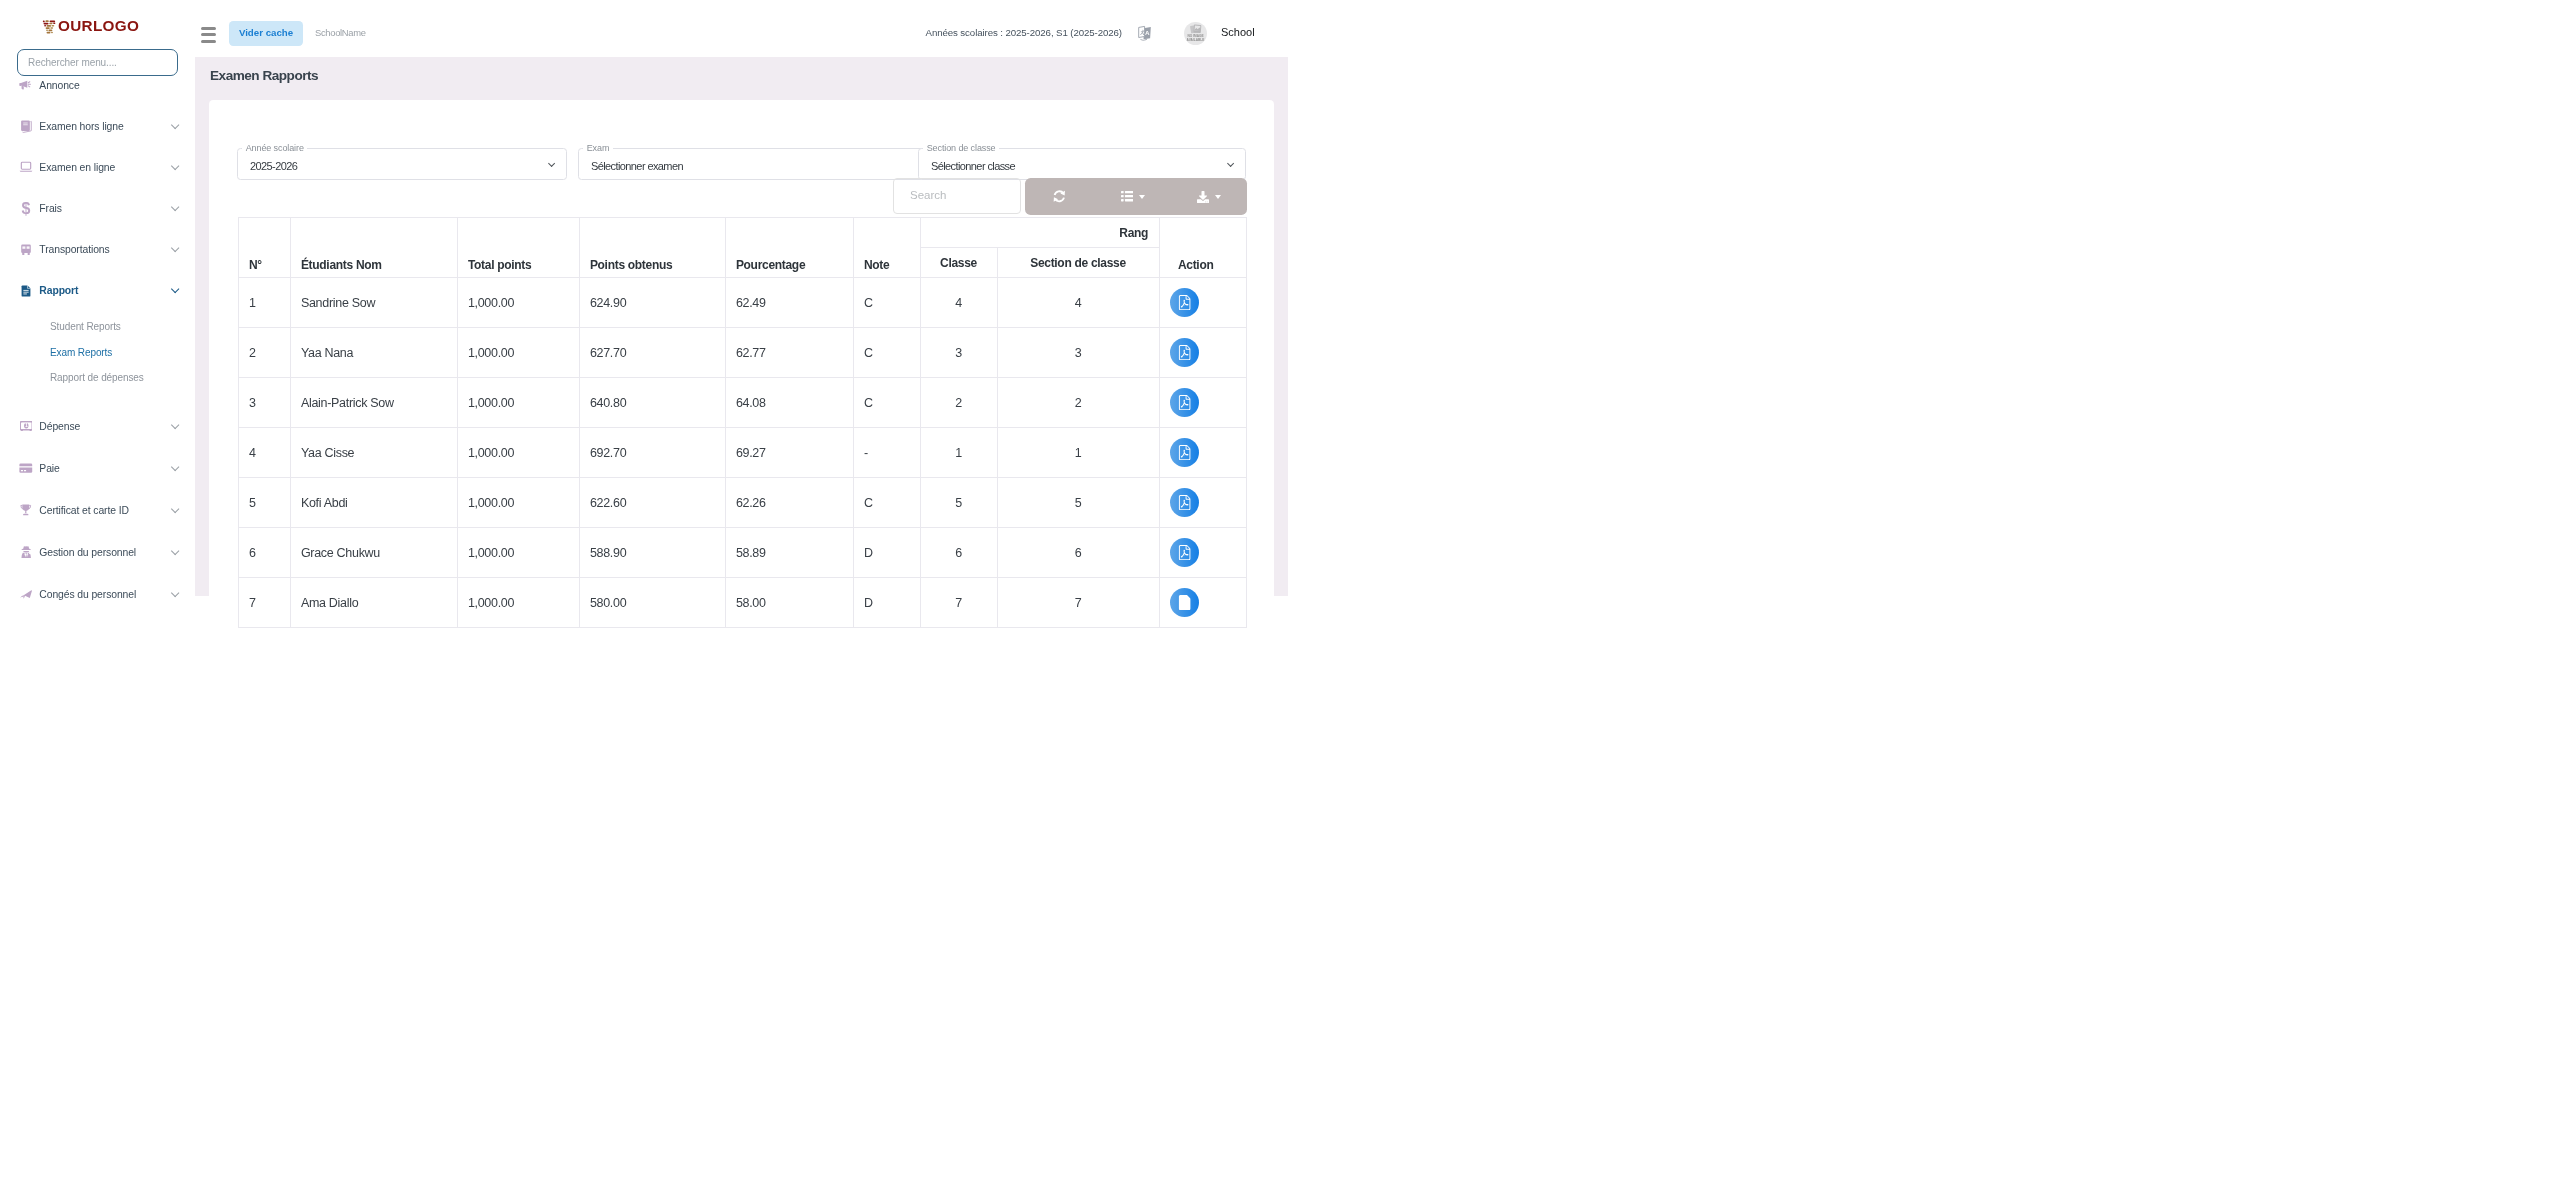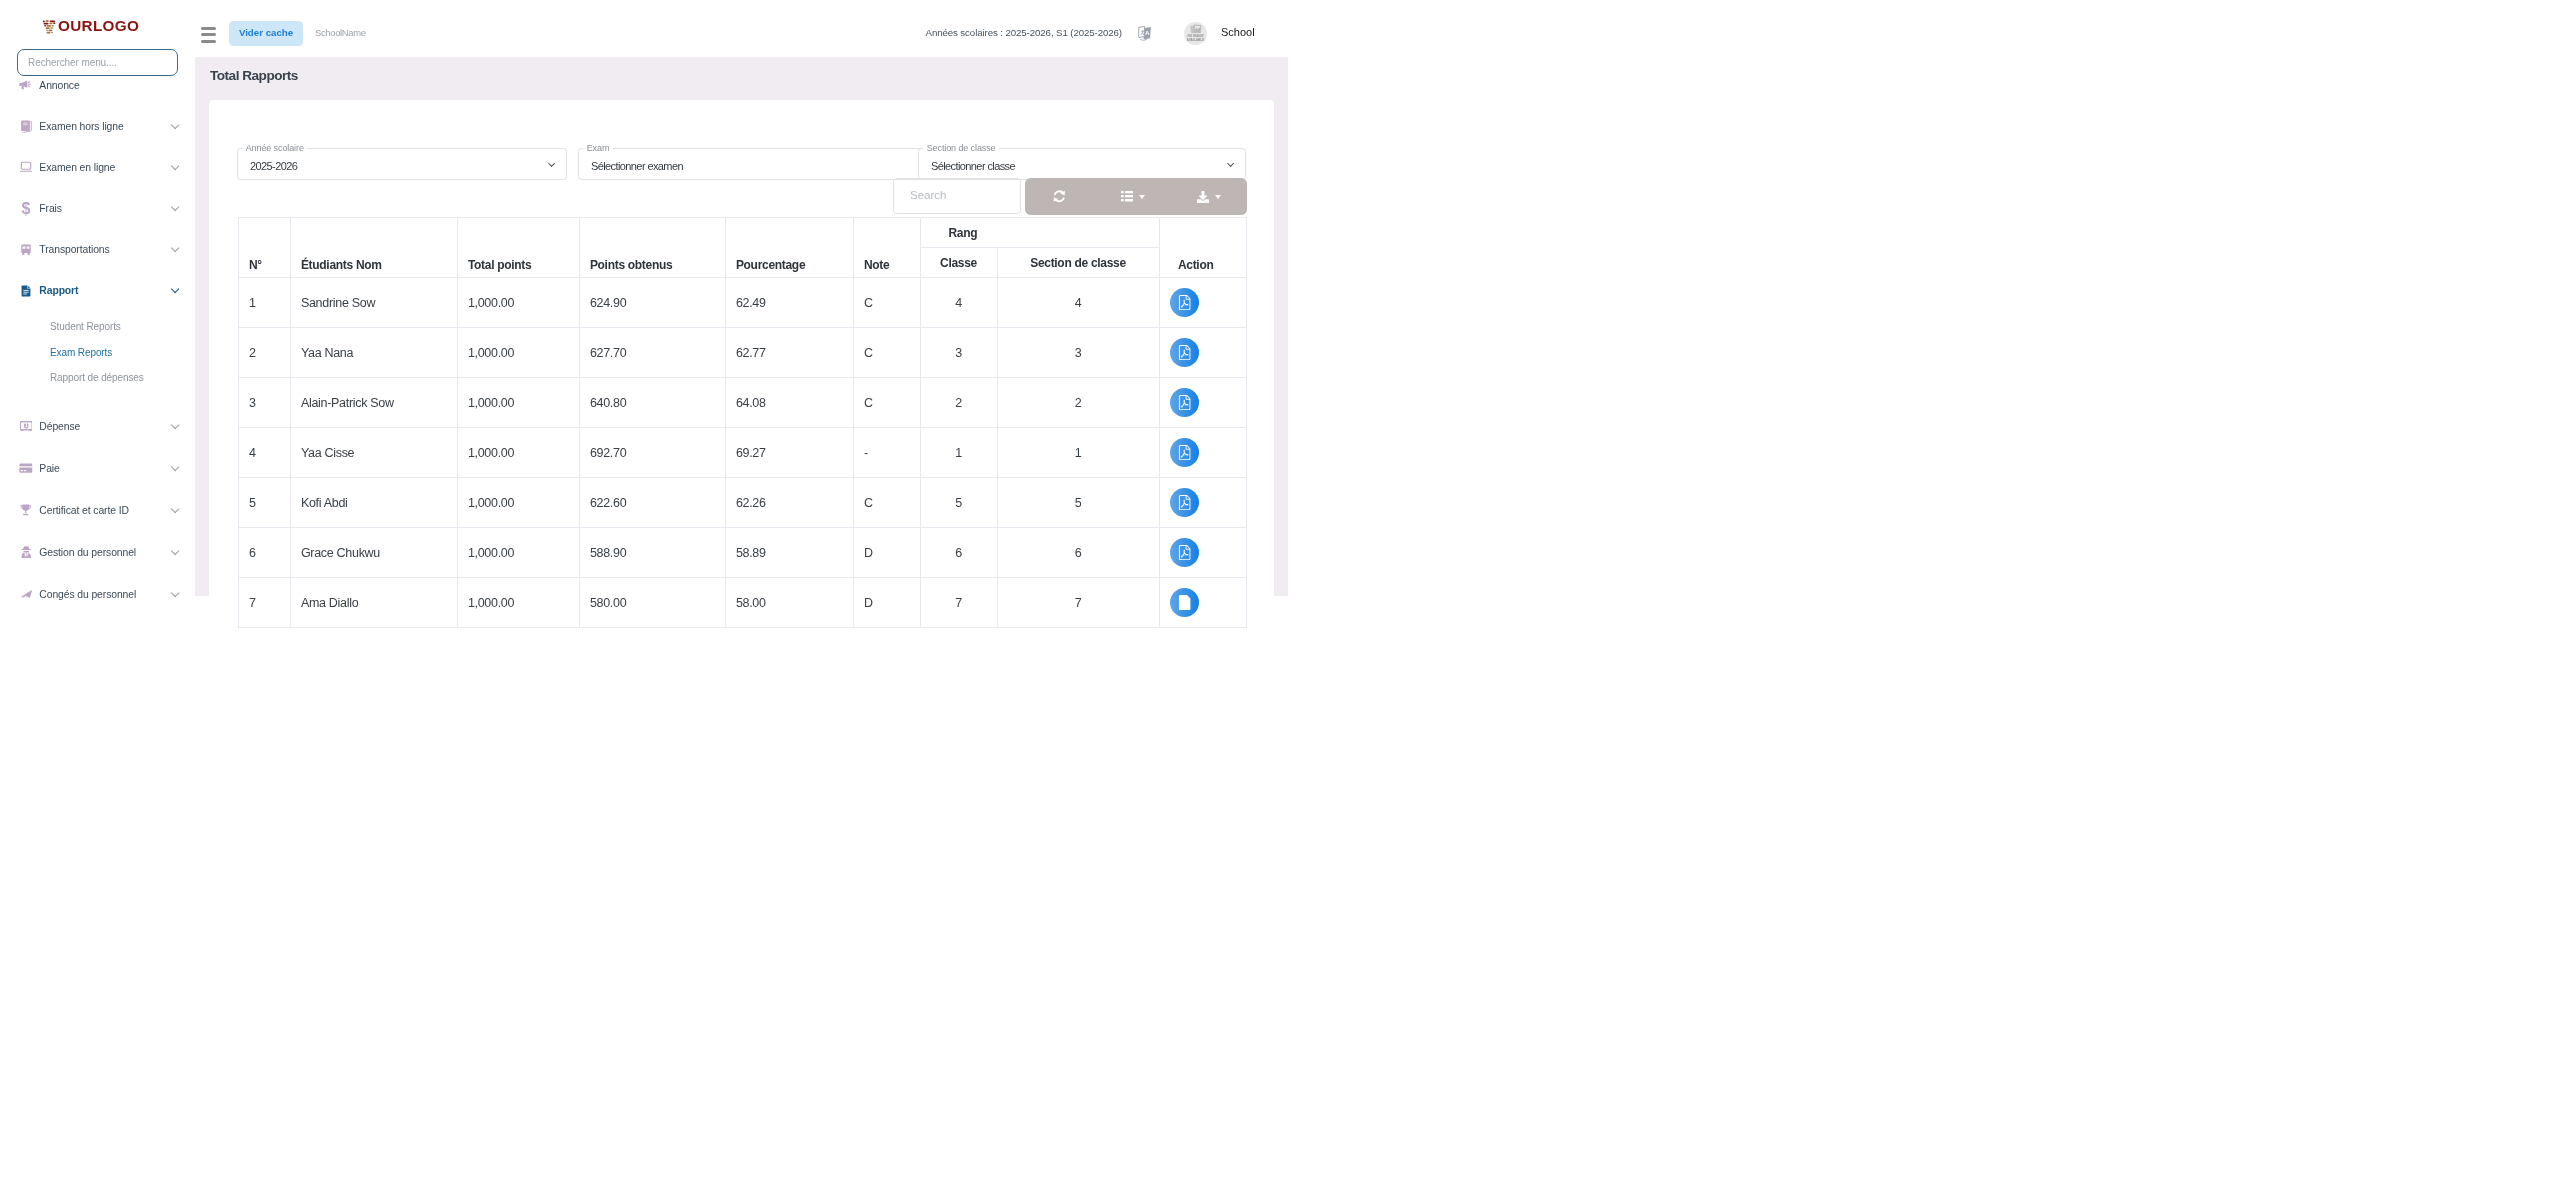--- a/index.html
+++ b/index.html
@@ -55,21 +55,21 @@
 .caret { width:0; height:0; border-left:3.8px solid transparent; border-right:3.8px solid transparent; border-top:4.5px solid #fff; margin-left:6.3px; }
 
 table.grid { position:absolute; left:28.5px; top:117px; width:1009px; border-collapse:collapse; table-layout:fixed; }
 table.grid th, table.grid td { border:0.7px solid #e9e8ee; font-size:12.5px; letter-spacing:-0.3px; color:#3a4047; padding:0 10.4px; white-space:nowrap; overflow:hidden; text-align:left; }
 table.grid th { color:#2e343a; font-weight:700; font-size:12px; letter-spacing:-0.3px; text-align:left; }
 tr.h1 th { height:30px; }
 tr.h2 th { height:30px; }
 table.grid th.vb { vertical-align:bottom; padding-bottom:5.2px; }
 tr.r td { height:50px; }
 table.grid .tc { text-align:center; }
-table.grid th.rang { text-align:left; vertical-align:middle;padding-left:28px; }
+table.grid th.rang { text-align:right; vertical-align:middle;padding-left:28px; }
 table.grid td.act { text-align:center; padding-right:46px; }
 table.grid th.act { text-align:center; padding-right:24px; }
 .pdfbtn { display:inline-block; width:29px; height:29px; border-radius:50%; background:linear-gradient(90deg,#5ea6e8,#157fe5); vertical-align:middle; text-align:center; line-height:29px; }
 .pdfbtn svg { vertical-align:middle; }
 </style>
 </head>
 <body>
 <div class="main-bg"></div>
 
 <div class="topbar">
@@ -265,21 +265,21 @@
         <path d="M2 16 L20 4 Q22 2.8 21.5 5 L18 16.5 L10 13 Z"></path>
         <path d="M10 13 L8 18 L6.5 12.5 L2 16 Z"></path>
       </svg>
         </span>
       <span class="mtxt">Congés du personnel</span>
         <span class="chev"></span>
       </li>
   </ul>
 </div>
 
-<div class="heading">Total Rapports</div>
+<div class="heading">Examen Rapports</div>
 <div class="card">
   <div class="sel" id="sel1">
       <span class="lab">Année scolaire</span>
       <span class="val">2025-2026</span>
       <span class="chev"></span>
     </div>
   <div class="sel" id="sel2">
       <span class="lab">Exam</span>
       <span class="val">Sélectionner examen</span>
       <span class="chev"></span>

